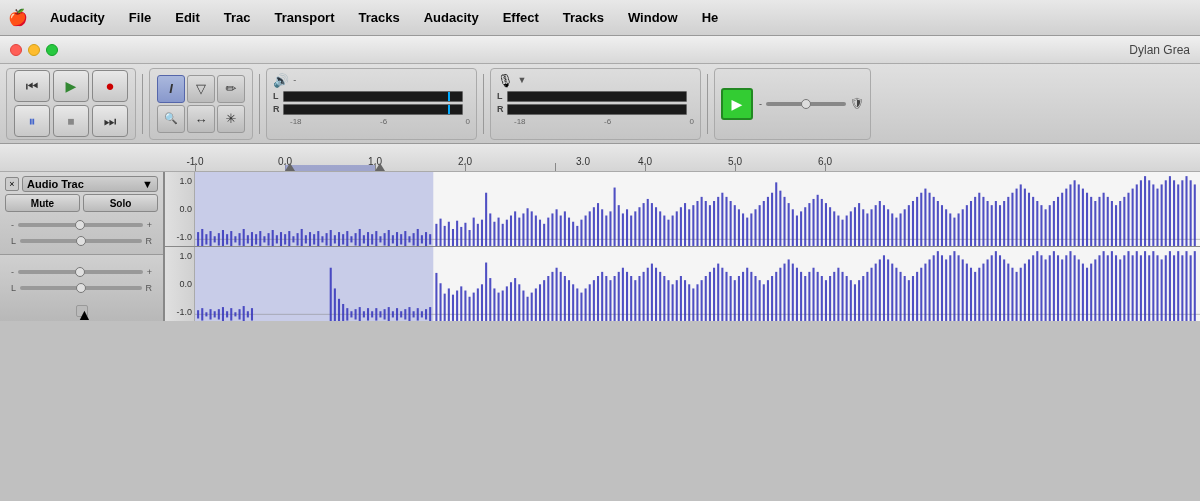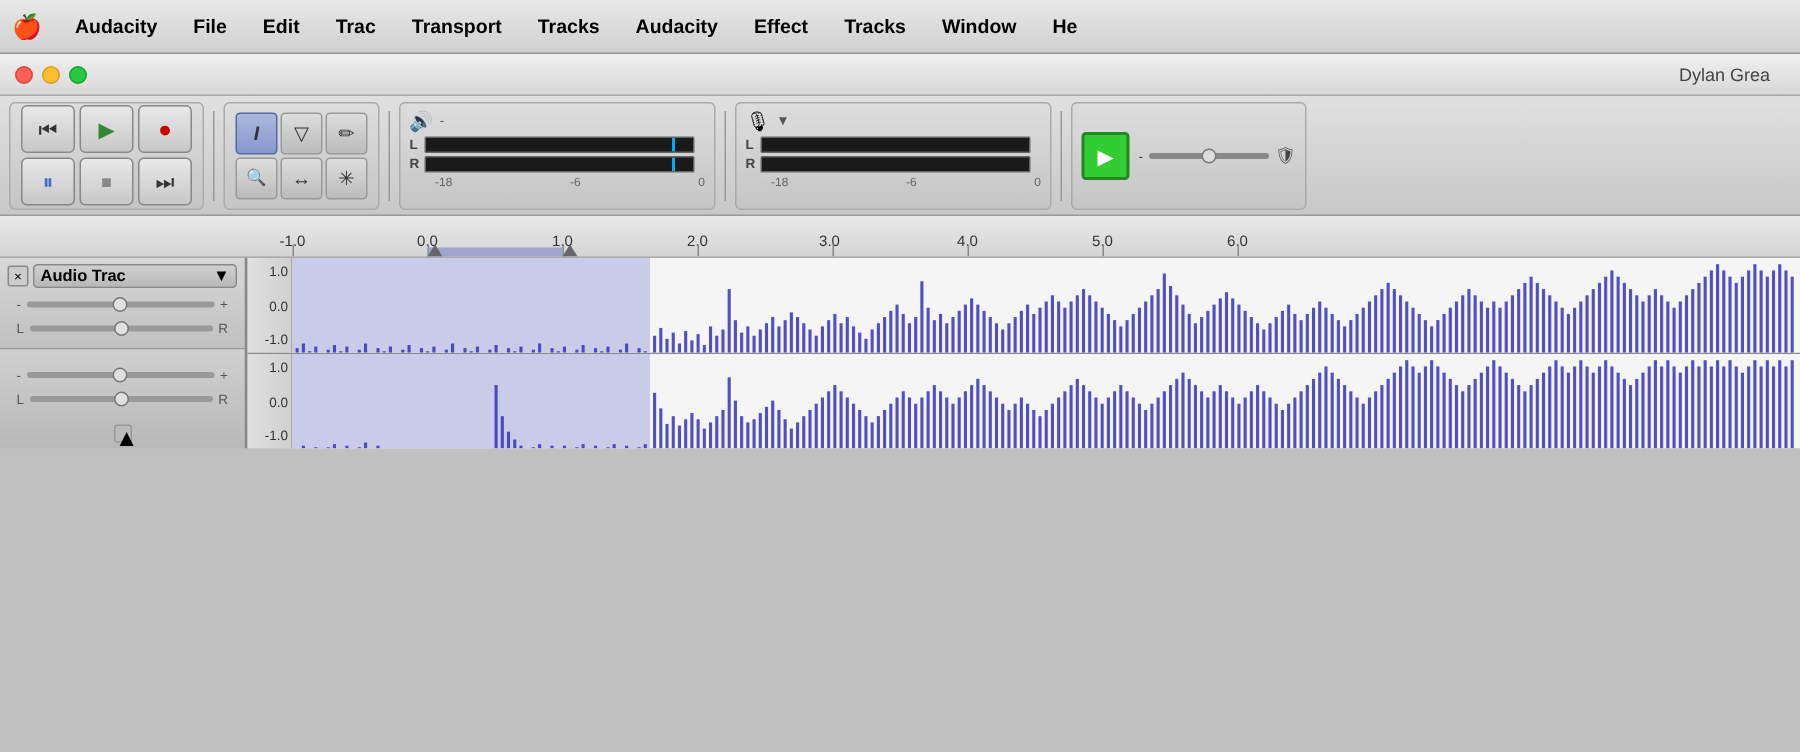--- a/index.html
+++ b/index.html
@@ -51,21 +51,21 @@
     .window-controls {
       display: flex;
       gap: 6px;
       align-items: center;
     }
     .btn-close { width: 12px; height: 12px; border-radius: 50%; background: #ff5f57; border: 1px solid #e0443e; }
     .btn-min   { width: 12px; height: 12px; border-radius: 50%; background: #febc2e; border: 1px solid #d4a017; }
     .btn-max   { width: 12px; height: 12px; border-radius: 50%; background: #28c840; border: 1px solid #14a32a; }
     .title-text {
       position: absolute;
-      right: 20px;
+      right: 10px;
       font-size: 12px;
       color: #444;
     }
 
     
     .toolbar {
       display: flex;
       align-items: center;
       background: linear-gradient(to bottom, #e0e0e0, #c8c8c8);
       border-bottom: 1px solid #999;
@@ -530,21 +530,21 @@
 <div class="time-ruler">
   <div class="ruler-canvas" id="ruler-canvas">
   <span class="ruler-label" style="left: 195px;">-1.0</span>
       <div class="ruler-tick" style="left: 195px; height: 8px;"></div>
       <span class="ruler-label" style="left: 285px;">0.0</span>
       <div class="ruler-tick" style="left: 285px; height: 8px;"></div>
       <span class="ruler-label" style="left: 375px;">1.0</span>
       <div class="ruler-tick" style="left: 375px; height: 8px;"></div>
       <span class="ruler-label" style="left: 465px;">2.0</span>
       <div class="ruler-tick" style="left: 465px; height: 8px;"></div>
-      <span class="ruler-label" style="left: 553px;">3.0</span>
+      <span class="ruler-label" style="left: 583px;">3.0</span>
       <div class="ruler-tick" style="left: 555px; height: 8px;"></div>
       <span class="ruler-label" style="left: 645px;">4.0</span>
       <div class="ruler-tick" style="left: 645px; height: 8px;"></div>
       <span class="ruler-label" style="left: 735px;">5.0</span>
       <div class="ruler-tick" style="left: 735px; height: 8px;"></div>
       <span class="ruler-label" style="left: 825px;">6.0</span>
       <div class="ruler-tick" style="left: 825px; height: 8px;"></div>
       <div style="position: absolute; left: 285px; width: 90px; height: 6px; bottom: 0px; background: rgb(136, 144, 200); opacity: 0.7;"></div>
       <div style="position: absolute; left: 285px; bottom: 0px; width: 0px; height: 0px; border-left: 5px solid transparent; border-right: 5px solid transparent; border-bottom: 8px solid rgb(102, 102, 102);"></div>
       <div style="position: absolute; left: 375px; bottom: 0px; width: 0px; height: 0px; border-left: 5px solid transparent; border-right: 5px solid transparent; border-bottom: 8px solid rgb(102, 102, 102);"></div>
@@ -555,20 +555,24 @@
 
   <div class="track-controls">
 
     <div style="border-bottom:1px solid #999;padding:4px 5px;background:linear-gradient(to bottom,#d8d8d8,#c0c0c0);">
       <div class="track-title-row">
         <div class="track-close-btn">×</div>
         <div class="track-name-btn">
           <span>Audio Trac</span>
           <span>▼</span>
         </div>
+      </div>
+      <div class="mute-solo-row">
+        <div class="mute-btn">Mute</div>
+        <div class="solo-btn">Solo</div>
       </div>
       <div class="sliders-area">
         <div class="gain-row">
           <span>-</span>
           <div class="h-slider">
             <div class="h-thumb" style="left:50%;"></div>
           </div>
           <span>+</span>
         </div>
         <div class="pan-row">

